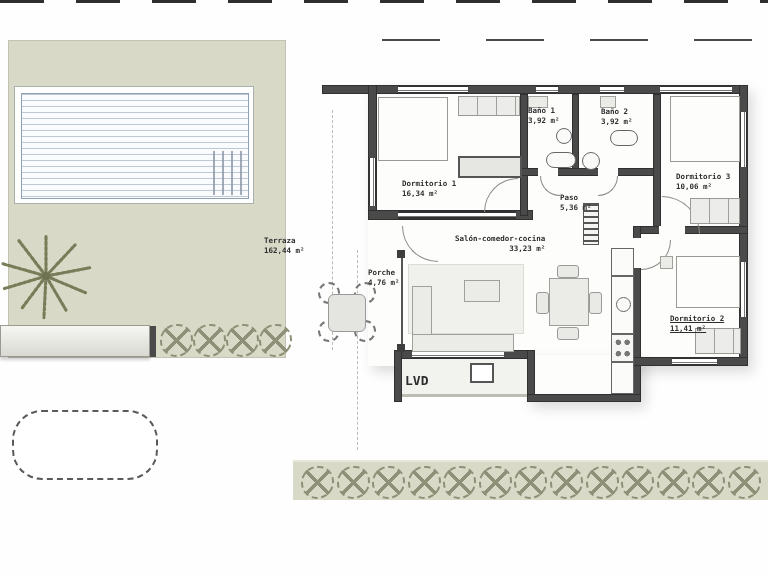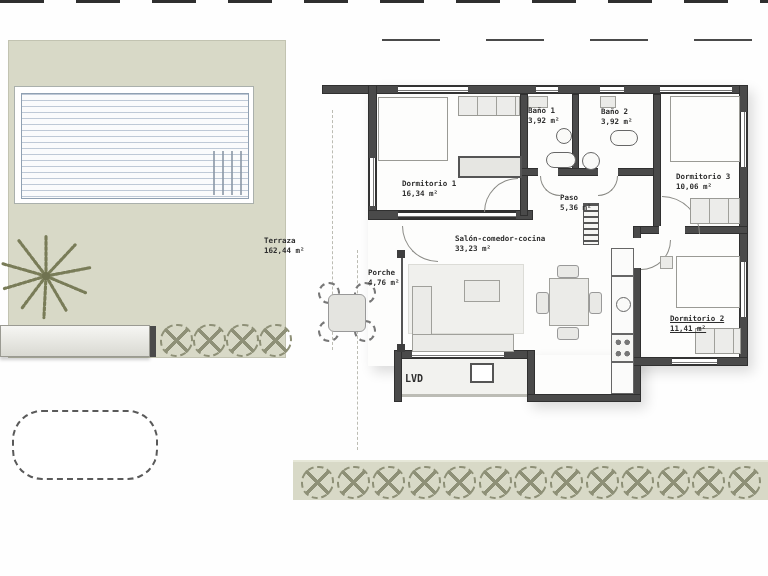--- a/index.html
+++ b/index.html
@@ -55,21 +55,21 @@
   .pchair{border:2px dashed #777;border-radius:50%;background:transparent;}
   .ptable{background:#e4e4e0;border:1px solid #999;border-radius:6px;}
   .edge-v{background:#555;}
   .post{background:#3e3e3e;}
   .dash-v{border-left:1px dashed #bcbcb3;}
   .appl{background:#fff;border:2px solid #555;}
   
   .lbl{position:absolute;font:bold 7.5px "DejaVu Sans Mono",monospace;color:#2e2e2e;line-height:1.35;letter-spacing:0;}
   .lbl span{display:block;}
   .lbl.center{text-align:center;}
-  .lbl.small{font-size:10px;}
+  .lbl.small{font-size:13px;}
 </style>
 </head>
 <body>
 
 <div id="stage">
 
   <div class="p boundary" style="left:0;top:31;width:768px;height:3px;"></div>
   <div class="p boundary2" style="left:382;top:39px;width:386px;height:2px;left:382px;"></div>
 
   <div class="p terrace" style="left:8px;top:40px;width:278px;height:318px;"></div>
@@ -238,21 +238,21 @@
     <span>3,92 m²</span>
   </div>
   <div class="lbl" style="left:676px;top:172px;">
     <span>Dormitorio 3</span>
     <span>10,06 m²</span>
   </div>
   <div class="lbl" style="left:560px;top:193px;">
     <span>Paso</span>
     <span>5,36 m²</span>
   </div>
-  <div class="lbl" style="left:455px;top:234px;">
+  <div class="lbl" style="left:455px;top:234px;text-align:right;">
     <span>Salón-comedor-cocina</span>
     <span>33,23 m²</span>
   </div>
   <div class="lbl" style="left:368px;top:268px;">
     <span>Porche</span>
     <span>4,76 m²</span>
   </div>
   <div class="lbl" style="left:670px;top:314px;text-decoration:underline;">
     <span>Dormitorio 2</span>
     <span>11,41 m²</span>

